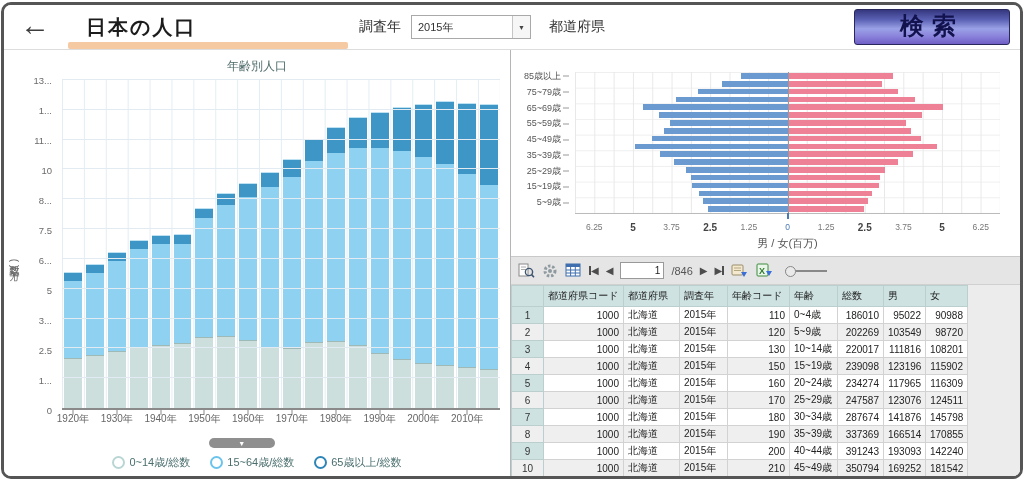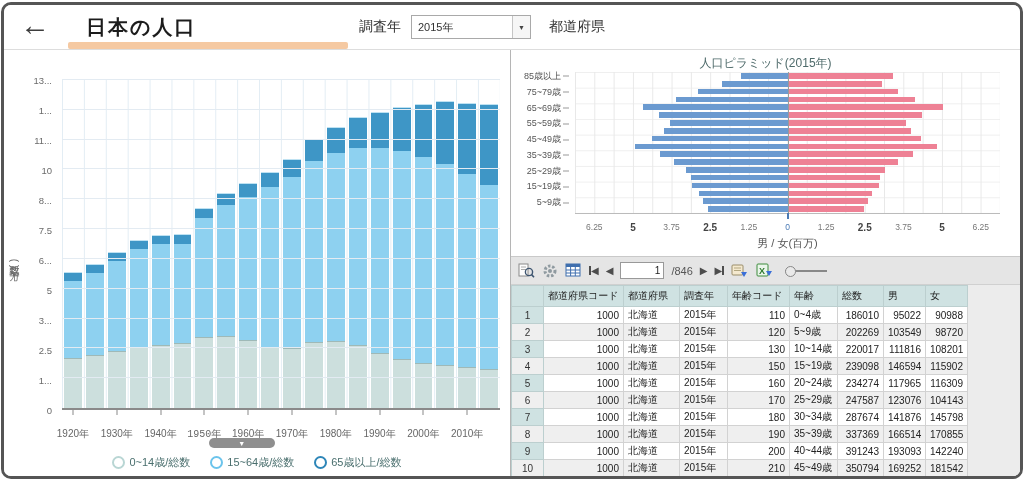--- a/index.html
+++ b/index.html
@@ -29,21 +29,21 @@
   .hgrid{position:absolute;left:0;right:0;height:1px;background:#e3ebf2;}
   .age-cols{position:absolute;left:0;right:0;top:0;bottom:0;display:flex;}
   .age-col{flex:1;display:flex;flex-direction:column-reverse;padding:0 2px;}
   .seg{width:100%;}
   .seg.s0{border-top:1px solid #9fb9b7;}
   .seg.s2{border-top:1px solid #bfe2f2;}
   .age-yaxis{position:absolute;left:0;top:30px;bottom:66px;width:54px;}
   .ylab{position:absolute;right:6px;transform:translateY(50%);font-size:9.5px;color:#6b6b6b;}
   .age-ytitle{position:absolute;left:3px;top:50%;transform:translate(0,-50%);writing-mode:vertical-rl;font-size:10px;color:#666;letter-spacing:1px;}
   .age-xaxis{position:absolute;left:58px;right:10px;bottom:46px;height:18px;}
-  .xlab{position:absolute;top:15px;transform:translateX(-50%);font-size:10px;color:#666;white-space:nowrap;}
+  .xlab{position:absolute;top:0;transform:translateX(-50%);font-size:10px;color:#666;white-space:nowrap;}
   .xtick{position:absolute;top:-2px;width:1px;height:5px;background:#8a8a8a;transform:translateX(-50%);}
   .scroll-handle{position:absolute;bottom:28px;left:47%;transform:translateX(-50%);width:66px;height:10px;background:#8f8f8f;border-radius:5px;display:flex;align-items:center;justify-content:center;cursor:pointer;}
   .scroll-handle span{color:#fff;font-size:7px;line-height:7px;}
   .age-legend{position:absolute;left:0;right:0;bottom:6px;display:flex;justify-content:center;gap:20px;}
   .legend-item{display:flex;align-items:center;gap:4px;font-size:11px;color:#4a6f6e;cursor:pointer;}
   .legend-ring{width:9px;height:9px;border-radius:50%;background:#fff;border:2.5px solid #ccc;}
   
   .pyramid-panel{position:relative;height:206px;border-bottom:1px solid #c9c9c9;background:#fff;}
   .pyr-title{position:absolute;top:5px;left:0;right:0;text-align:center;font-size:12px;color:#4f6b6b;}
   .pyr-plot{position:absolute;left:64px;right:20px;top:22px;bottom:42px;border-bottom:1px solid #bbb;
@@ -92,25 +92,27 @@
     <div class="title-wrap">
       <div class="title">日本の人口</div>
       <div class="title-underline"></div>
     </div>
     <span class="bar-label">調査年</span>
     <div class="select year">
       <span class="val">2015年</span>
       <span class="arrow-box">▼</span>
     </div>
     <span class="bar-label">都道府県</span>
+    <div class="search-btn">検索</div>
   </div>
 
   <div class="main">
 
     <div class="left-panel">
+      <div class="panel-title">年齢別人口</div>
       <div class="age-ytitle">総数(千万)</div>
       <div class="age-yaxis" id="age-yaxis">
           <div class="ylab" style="bottom: 100%;">13...</div>
           <div class="ylab" style="bottom: 90.9091%;">1...</div>
           <div class="ylab" style="bottom: 81.8182%;">11...</div>
           <div class="ylab" style="bottom: 72.7273%;">10</div>
           <div class="ylab" style="bottom: 63.6364%;">8...</div>
           <div class="ylab" style="bottom: 54.5455%;">7.5</div>
           <div class="ylab" style="bottom: 45.4545%;">6...</div>
           <div class="ylab" style="bottom: 36.3636%;">5</div>
@@ -235,21 +237,21 @@
           <div class="hgrid" style="bottom: 9.09091%;"></div>
         </div>
       <div class="age-xaxis" id="age-xaxis">
           <div class="xtick" style="left: 2.5%;"></div>
           <div class="xlab" style="left: 2.5%;">1920年</div>
           <div class="xtick" style="left: 12.5%;"></div>
           <div class="xlab" style="left: 12.5%;">1930年</div>
           <div class="xtick" style="left: 22.5%;"></div>
           <div class="xlab" style="left: 22.5%;">1940年</div>
           <div class="xtick" style="left: 32.5%;"></div>
-          <div class="xlab" style="left: 32.5%; font-family: Liberation Mono, monospace;">1950年</div>
+          <div class="xlab" style="left: 32.5%;">1950年</div>
           <div class="xtick" style="left: 42.5%;"></div>
           <div class="xlab" style="left: 42.5%;">1960年</div>
           <div class="xtick" style="left: 52.5%;"></div>
           <div class="xlab" style="left: 52.5%;">1970年</div>
           <div class="xtick" style="left: 62.5%;"></div>
           <div class="xlab" style="left: 62.5%;">1980年</div>
           <div class="xtick" style="left: 72.5%;"></div>
           <div class="xlab" style="left: 72.5%;">1990年</div>
           <div class="xtick" style="left: 82.5%;"></div>
           <div class="xlab" style="left: 82.5%;">2000年</div>
@@ -271,21 +273,20 @@
           <div class="legend-item">
             <div class="legend-ring" style="border-color: rgb(46, 134, 184);"></div>
             <span>65歳以上/総数</span>
           </div>
         </div>
     </div>
 
     <div class="right-panel">
 
       <div class="pyramid-panel">
-        <div class="pyr-title">人口ピラミッド(2015年)</div>
         <div class="pyr-ylabels" id="pyr-ylabels">
             <div class="pyr-ylab" style="top: 2.77778%;">85歳以上</div>
             <div class="pyr-ylab" style="top: 13.8889%;">75~79歳</div>
             <div class="pyr-ylab" style="top: 25%;">65~69歳</div>
             <div class="pyr-ylab" style="top: 36.1111%;">55~59歳</div>
             <div class="pyr-ylab" style="top: 47.2222%;">45~49歳</div>
             <div class="pyr-ylab" style="top: 58.3333%;">35~39歳</div>
             <div class="pyr-ylab" style="top: 69.4444%;">25~29歳</div>
             <div class="pyr-ylab" style="top: 80.5556%;">15~19歳</div>
             <div class="pyr-ylab" style="top: 91.6667%;">5~9歳</div>
@@ -571,21 +572,21 @@
                   <td class="num">108201</td>
                 </tr>
                 <tr class="even">
                   <td class="rownum">4</td>
                   <td class="num">1000</td>
                   <td>北海道</td>
                   <td>2015年</td>
                   <td class="num">150</td>
                   <td>15~19歳</td>
                   <td class="num">239098</td>
-                  <td class="num">146594</td>
+                  <td class="num">123196</td>
                   <td class="num">115902</td>
                 </tr>
                 <tr class="odd">
                   <td class="rownum">5</td>
                   <td class="num">1000</td>
                   <td>北海道</td>
                   <td>2015年</td>
                   <td class="num">160</td>
                   <td>20~24歳</td>
                   <td class="num">234274</td>
@@ -594,21 +595,21 @@
                 </tr>
                 <tr class="even">
                   <td class="rownum">6</td>
                   <td class="num">1000</td>
                   <td>北海道</td>
                   <td>2015年</td>
                   <td class="num">170</td>
                   <td>25~29歳</td>
                   <td class="num">247587</td>
                   <td class="num">123076</td>
-                  <td class="num">104143</td>
+                  <td class="num">124511</td>
                 </tr>
                 <tr class="odd">
                   <td class="rownum">7</td>
                   <td class="num">1000</td>
                   <td>北海道</td>
                   <td>2015年</td>
                   <td class="num">180</td>
                   <td>30~34歳</td>
                   <td class="num">287674</td>
                   <td class="num">141876</td>

